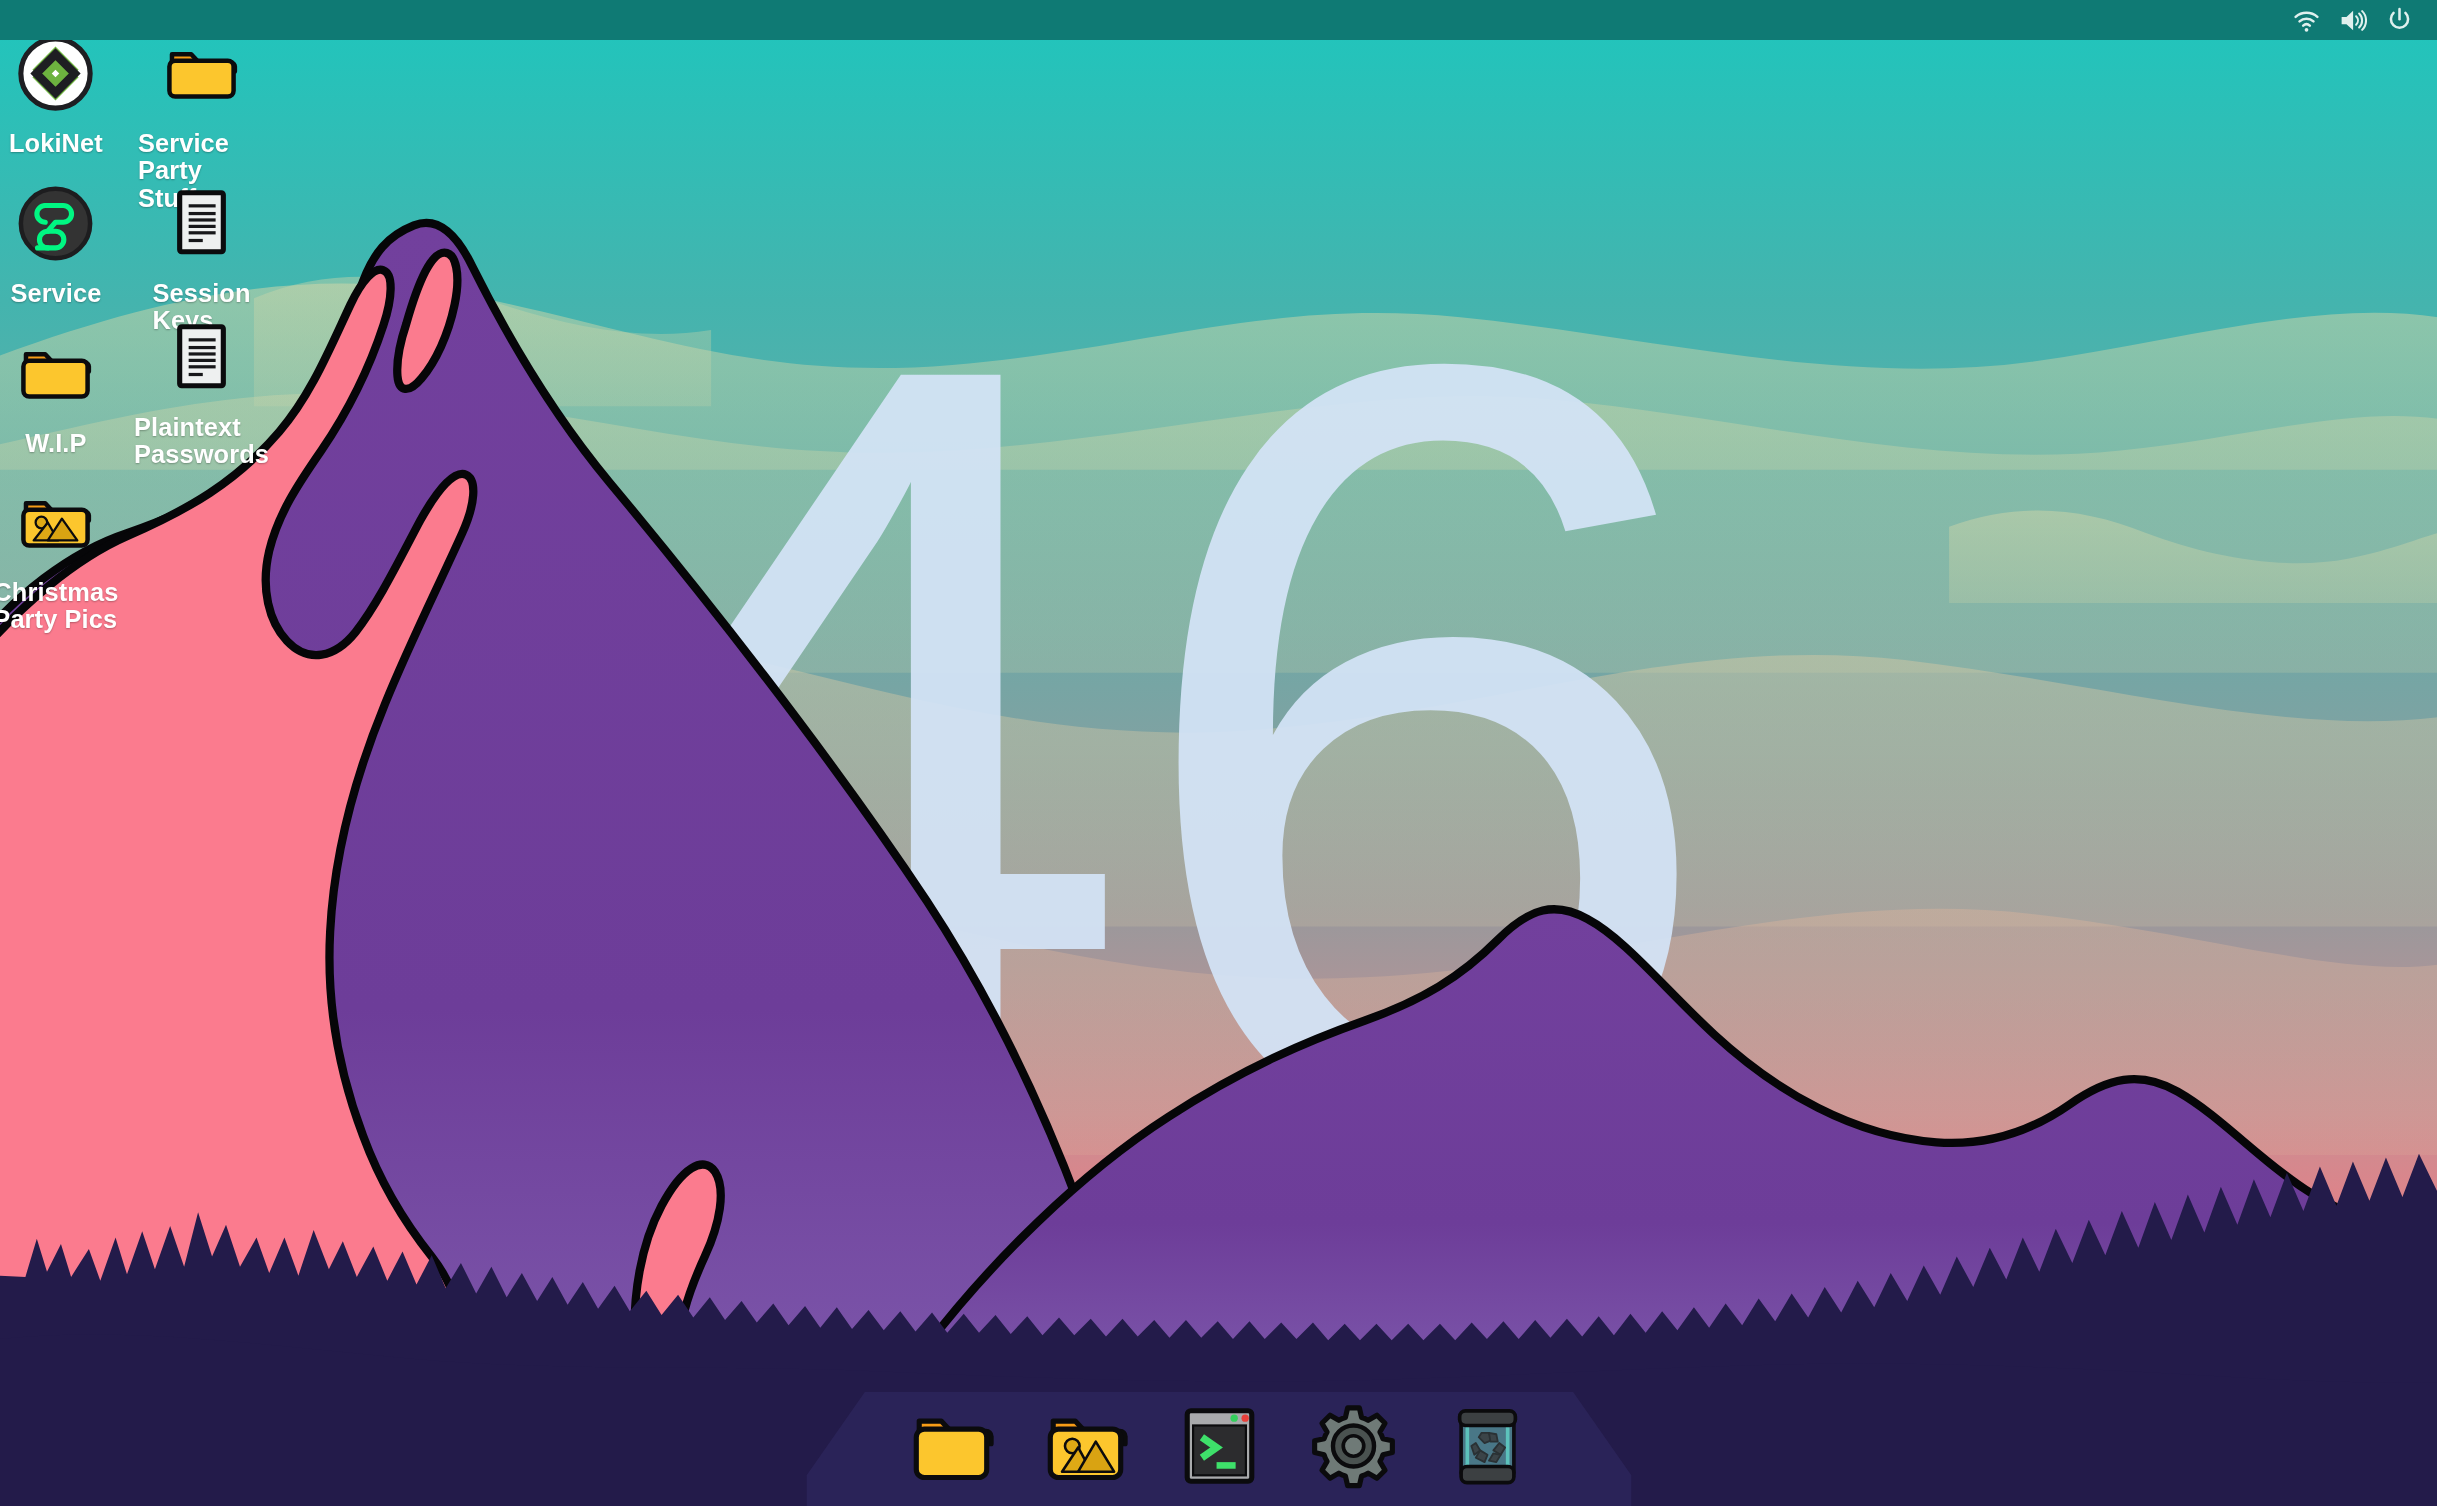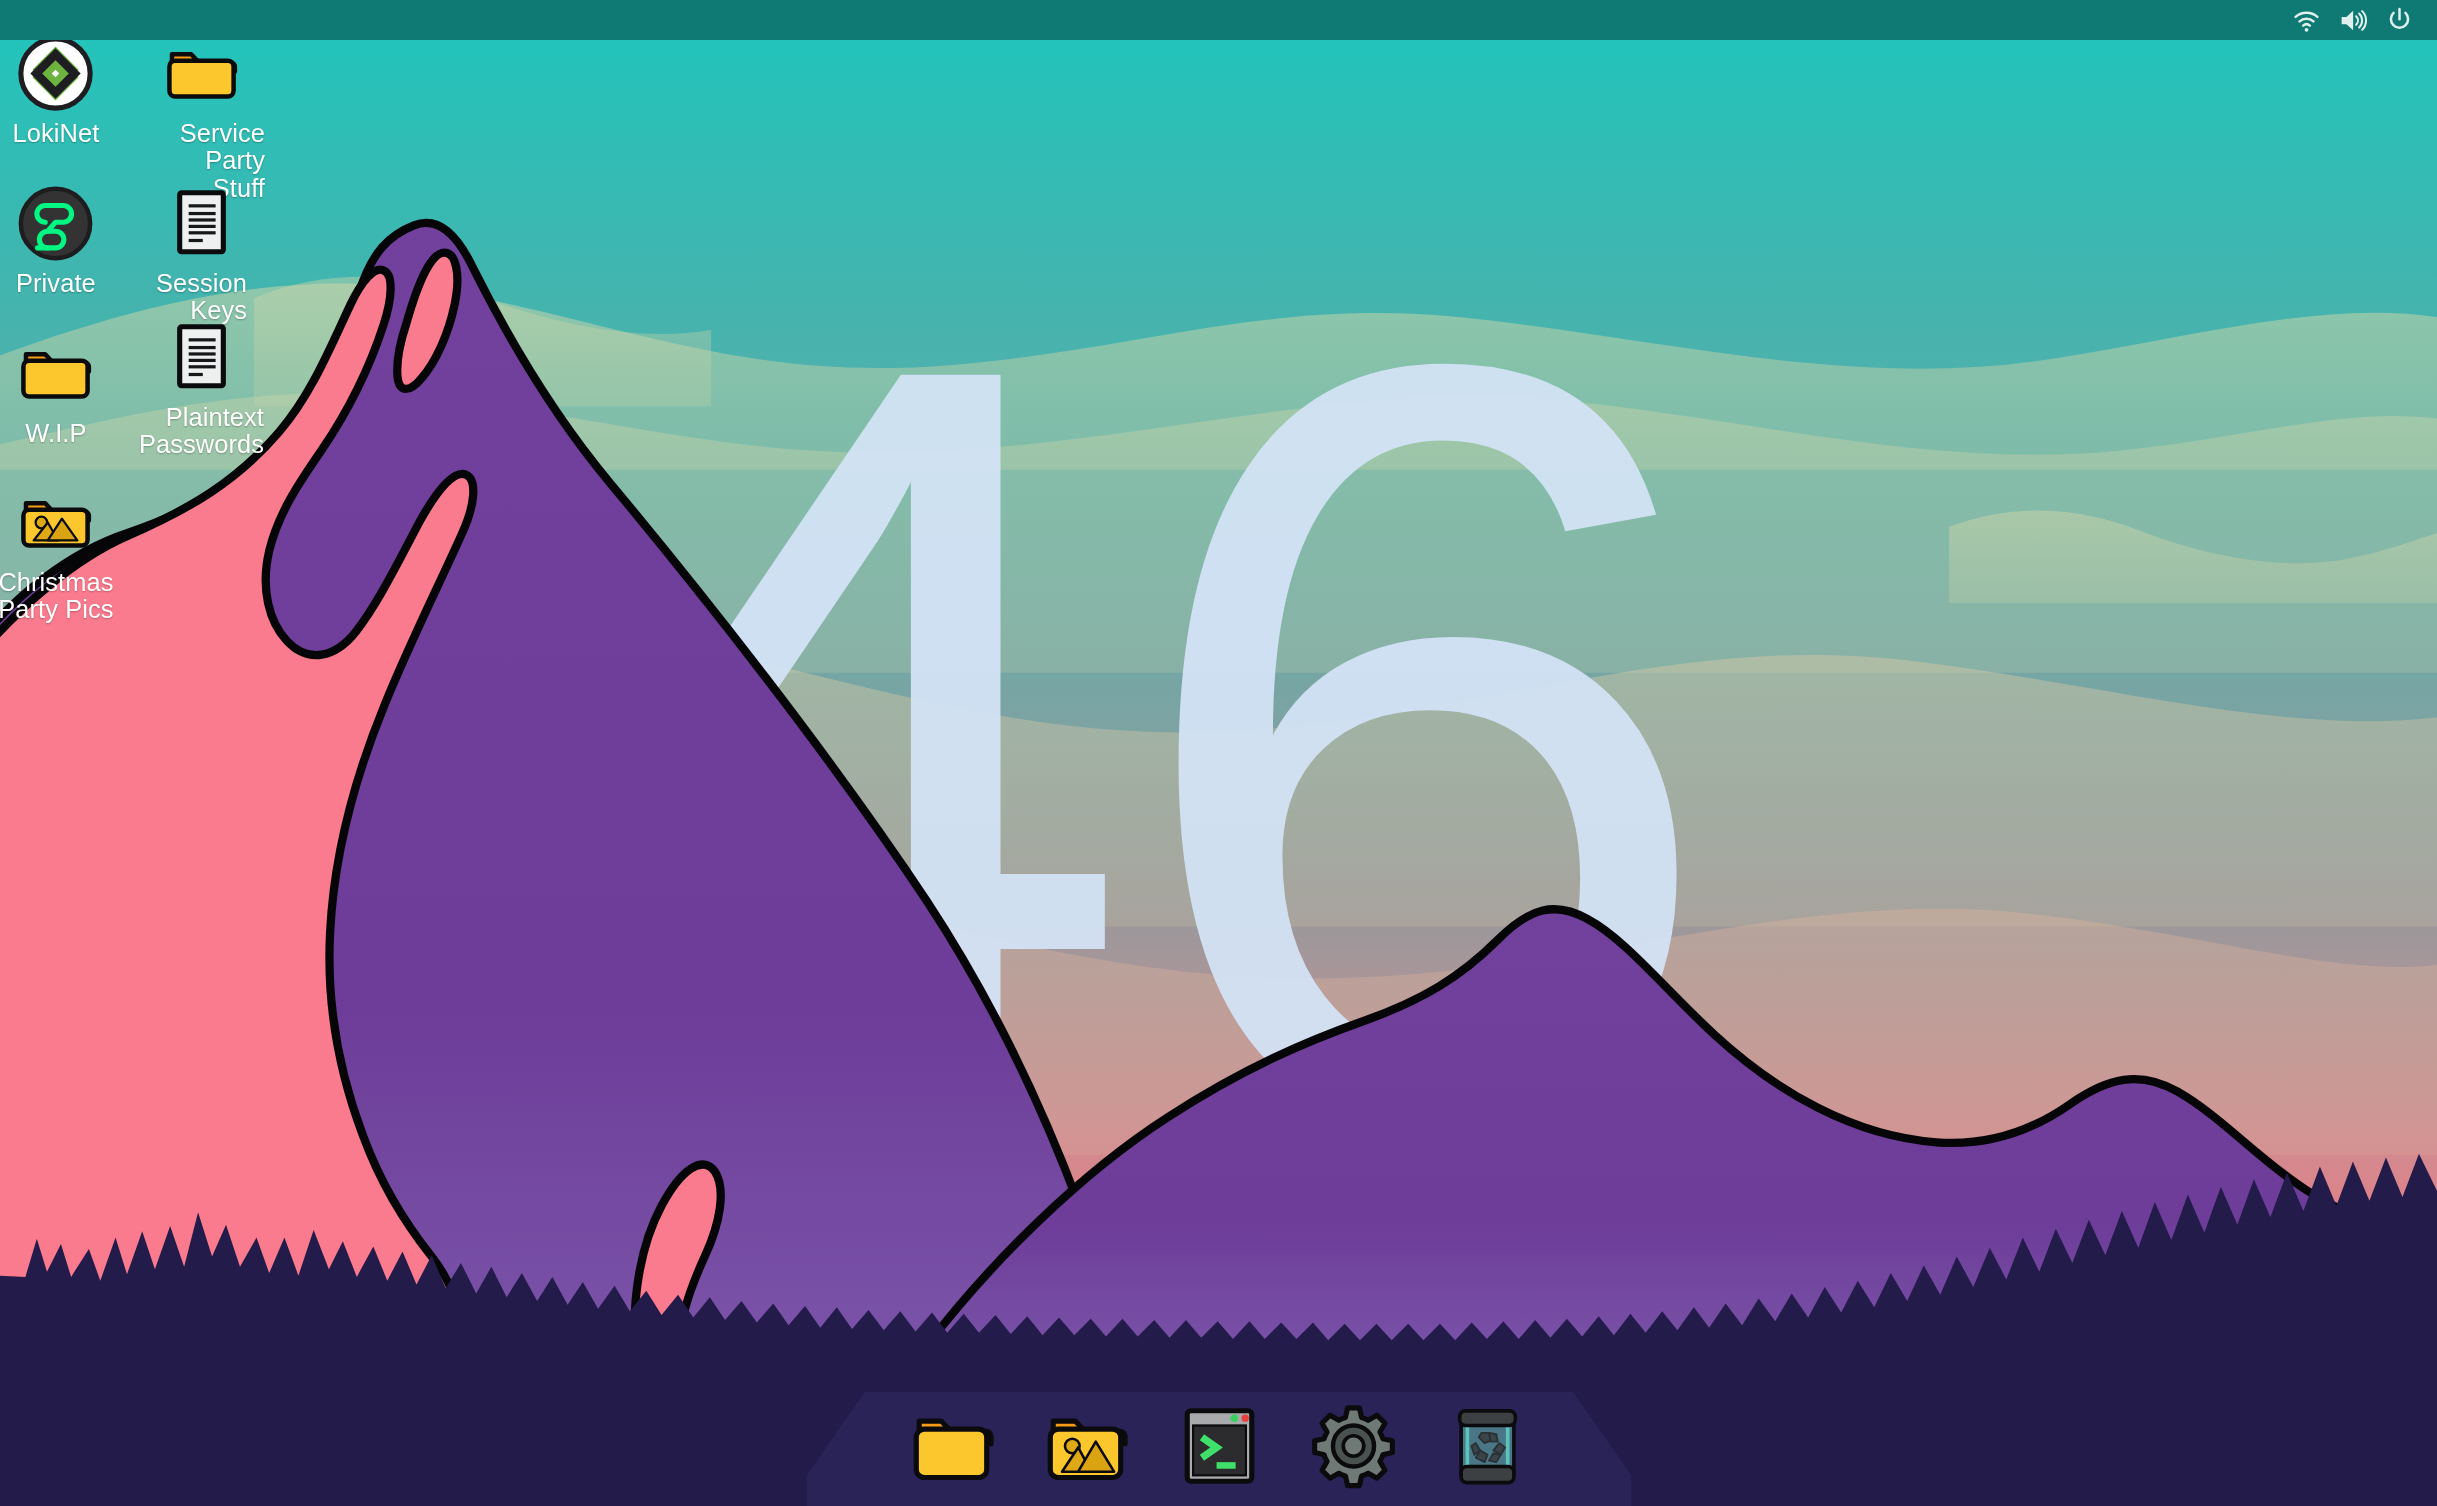--- a/index.html
+++ b/index.html
@@ -33,24 +33,24 @@
     position:absolute; width:127px;
     display:flex; flex-direction:column; align-items:center;
     cursor:pointer;
   }
   .dicon .glyph{
     width:77px; height:77px;
     display:flex; align-items:center; justify-content:center;
   }
   .dicon .glyph svg{ display:block; width:100%; height:100%; }
   .dicon .lbl{
-    margin-top:8px; color:#ffffff; font-size:25.4px; line-height:1.08;
-    text-align:right; letter-spacing:0.1px;
+    margin-top:18px; color:#ffffff; font-size:25.4px; line-height:1.08;
+    text-align:left; letter-spacing:0.1px;
     text-shadow:0 0.6px 1.9px rgba(0,0,0,.28);
-    white-space:pre-line; font-weight:400;
+    white-space:pre-line; font-weight:700;
   }
 
   
   #dock{
     position:absolute; left:50%; transform:translateX(-50%);
     bottom:0; width:825px; height:114px; z-index:30;
   }
   #dock-shelf{ position:absolute; inset:0; width:100%; height:100%; }
   #dock-items{
     position:absolute; left:0; right:0; top:6.3px; height:95px;
@@ -249,21 +249,21 @@
 
     <div class="dicon" style="left:-7.6px; top:145px;">
       <span class="glyph">
         <svg viewBox="0 0 120 120">
           <circle cx="60" cy="60" r="54" fill="#333333" stroke="#1d1d1f" stroke-width="7"></circle>
           <path d="M44 32 h28 a13 13 0 0 1 0 26 h-12 l-12 14 h12 a13 13 0 0 1 0 26 h-28" fill="none" stroke="#00f782" stroke-width="8" stroke-linecap="round" stroke-linejoin="round"></path>
           <path d="M44 32 a13 13 0 0 0 0 26" fill="none" stroke="#00f782" stroke-width="8" stroke-linecap="round"></path>
           <path d="M48 72 a13 13 0 0 0 0 26" fill="none" stroke="#00f782" stroke-width="8" stroke-linecap="round"></path>
         </svg>
       </span>
-      <span class="lbl">Private</span>
+      <span class="lbl">Service</span>
     </div>
 
     <div class="dicon" style="left:138px; top:145px;">
       <span class="glyph">
         <svg viewBox="0 0 120 120">
           <rect x="26" y="12" width="68" height="92" rx="3" fill="#eef0f0" stroke="#0b0b0d" stroke-width="8"></rect>
           <g fill="#17171a">
             <rect x="40" y="30" width="42" height="5"></rect>
             <rect x="40" y="42" width="42" height="5"></rect>
             <rect x="40" y="52" width="42" height="5"></rect>

